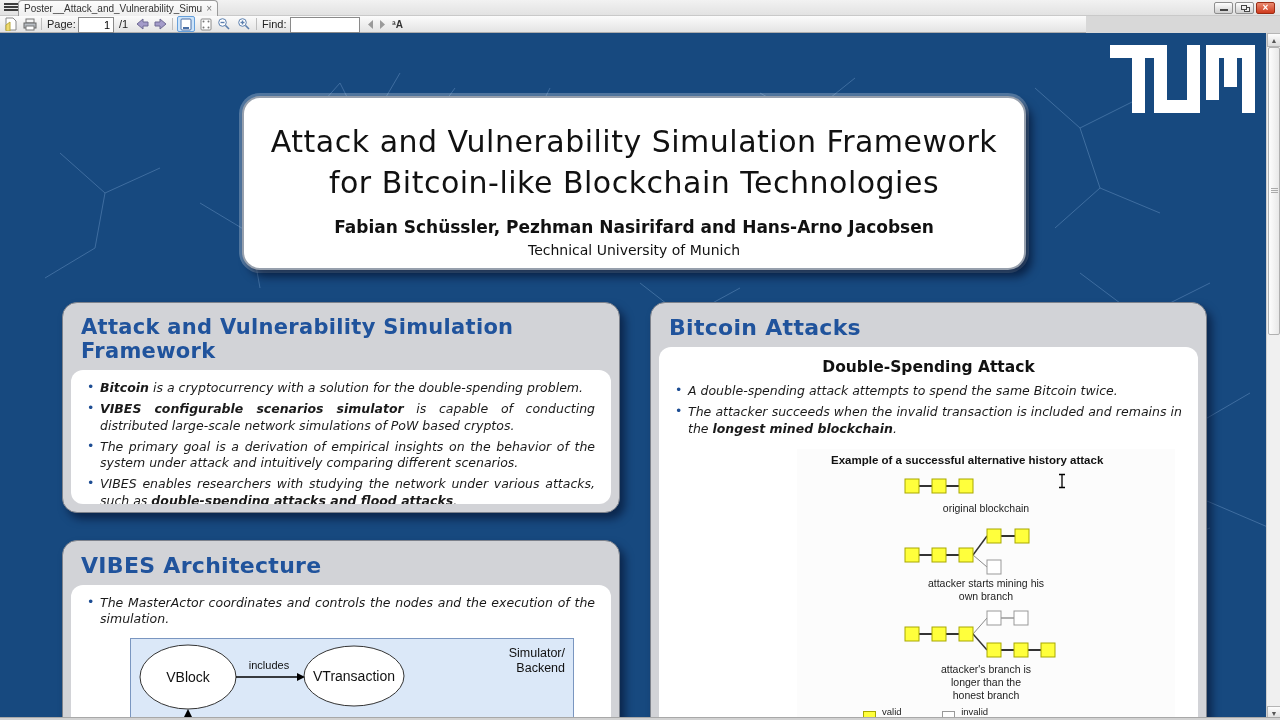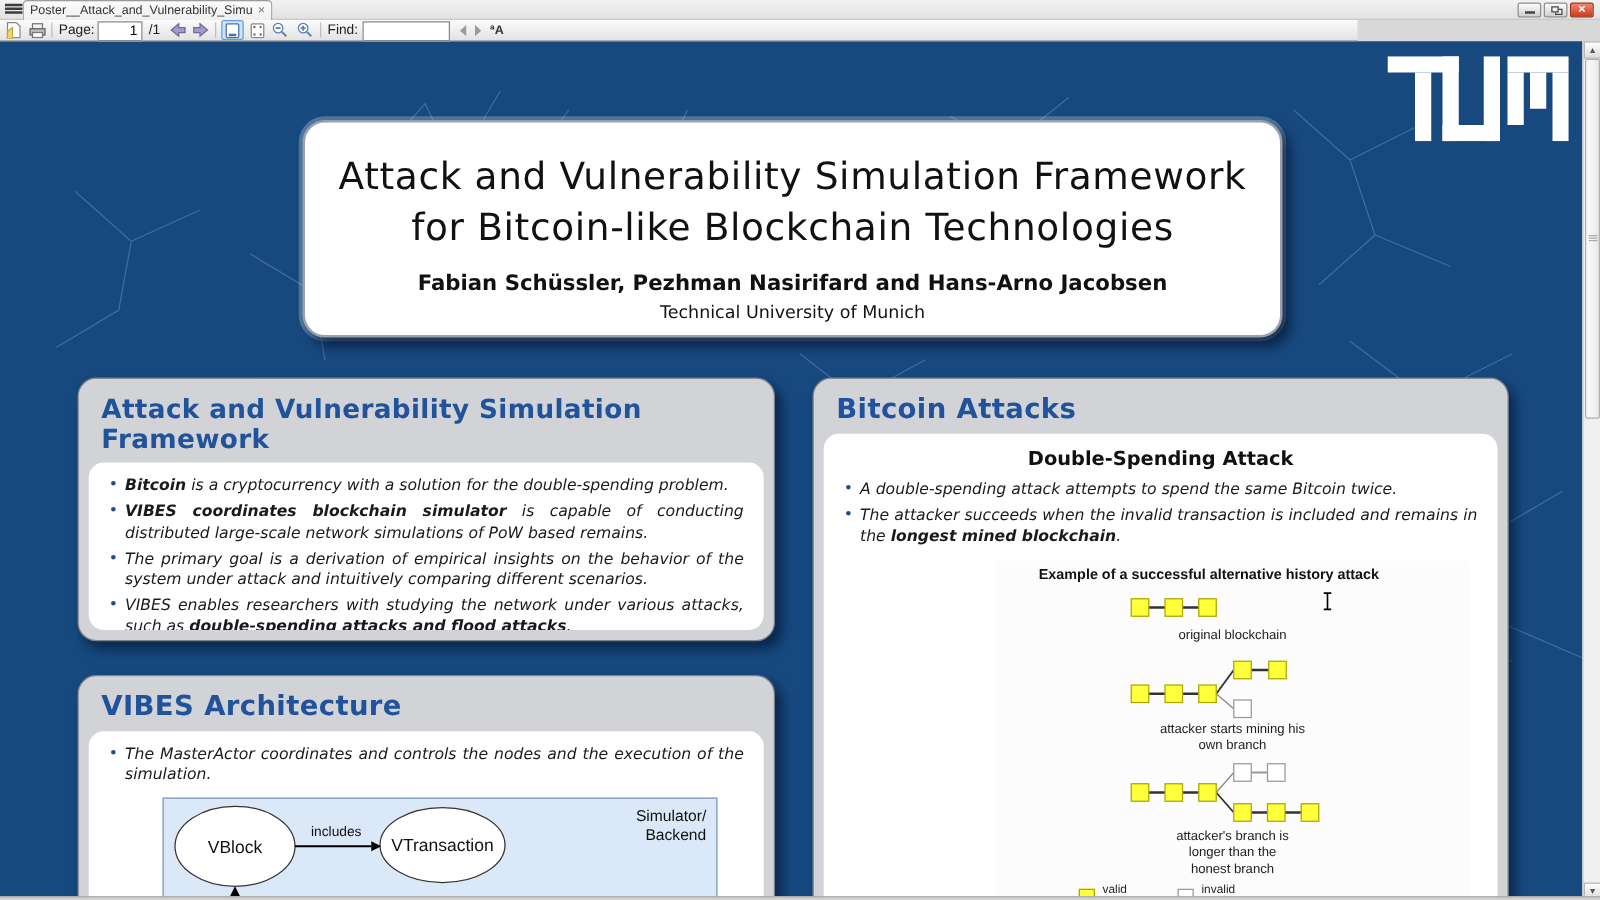--- a/index.html
+++ b/index.html
@@ -245,21 +245,21 @@
     </div>
     <div class="poster-authors">Fabian Schüssler, Pezhman Nasirifard and Hans-Arno Jacobsen</div>
     <div class="poster-affil">Technical University of Munich</div>
   </div>
 
   <div class="panel panel1">
     <div class="panel-h">Attack and Vulnerability Simulation Framework</div>
     <div class="panel-b">
       <ul class="bullets">
           <li><span class="b">Bitcoin</span><span> is a cryptocurrency with a solution for the double-spending problem.</span></li>
-          <li><span class="b">VIBES coordinates blockchain simulator</span><span> is capable of conducting distributed large-scale network simulations of PoW based remains.</span></li>
+          <li><span class="b">VIBES configurable scenarios simulator</span><span> is capable of conducting distributed large-scale network simulations of PoW based cryptos.</span></li>
           <li><span>The primary goal is a derivation of empirical insights on the behavior of the system under attack and intuitively comparing different scenarios.</span></li>
           <li><span>VIBES enables researchers with studying the network under various attacks, such as </span><span class="b">double-spending attacks and flood attacks</span><span>.</span></li>
         </ul>
     </div>
   </div>
 
   <div class="panel panel2">
     <div class="panel-h">VIBES Architecture</div>
     <div class="panel-b">
       <ul class="bullets">

